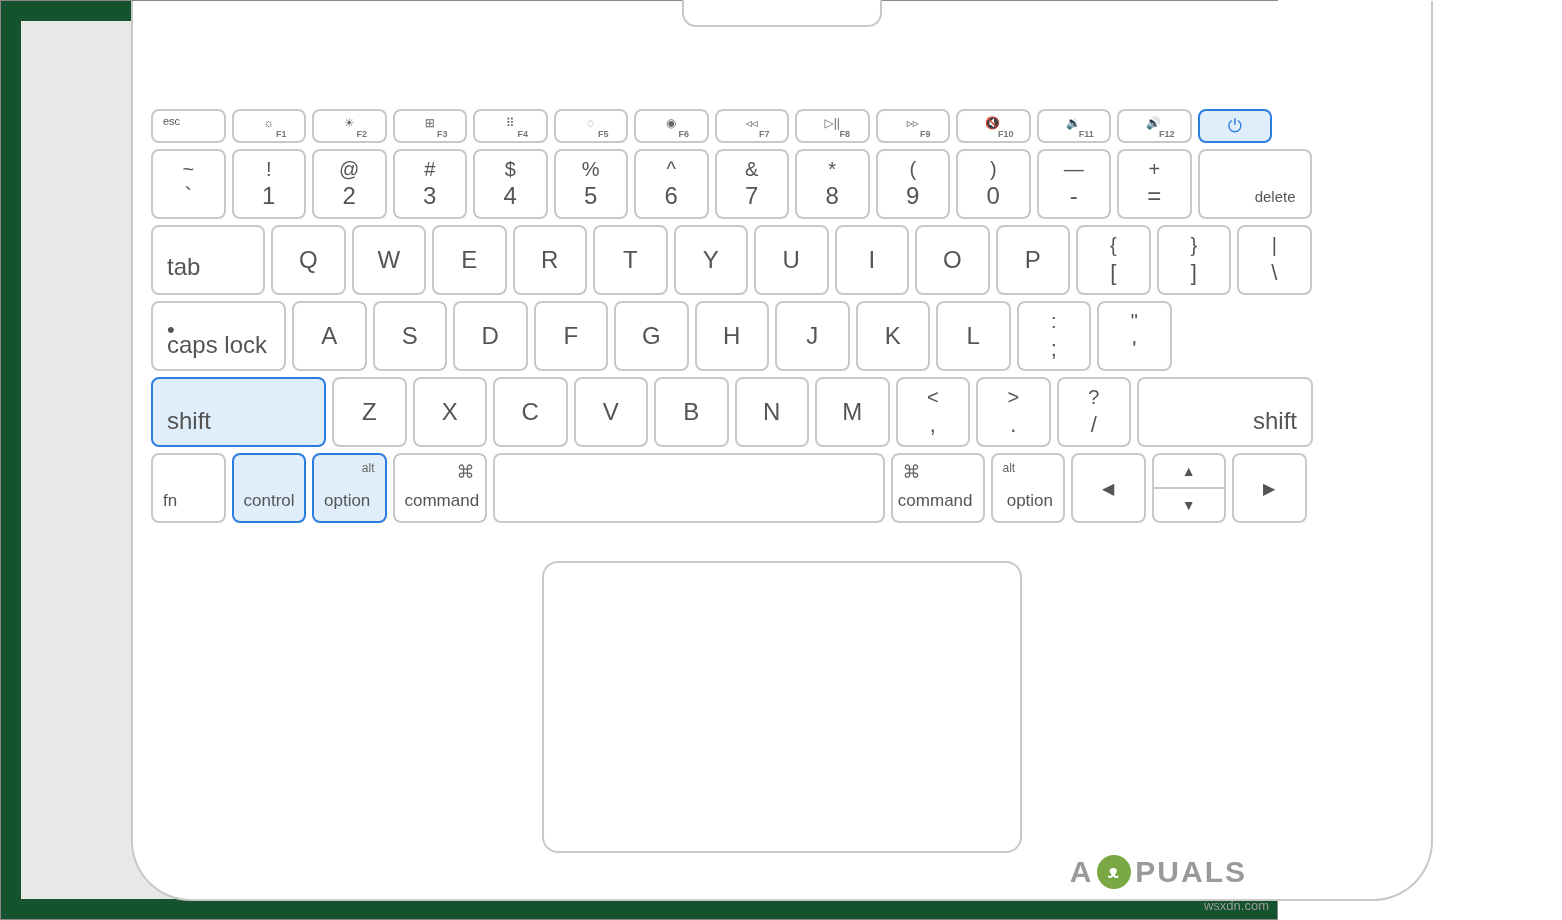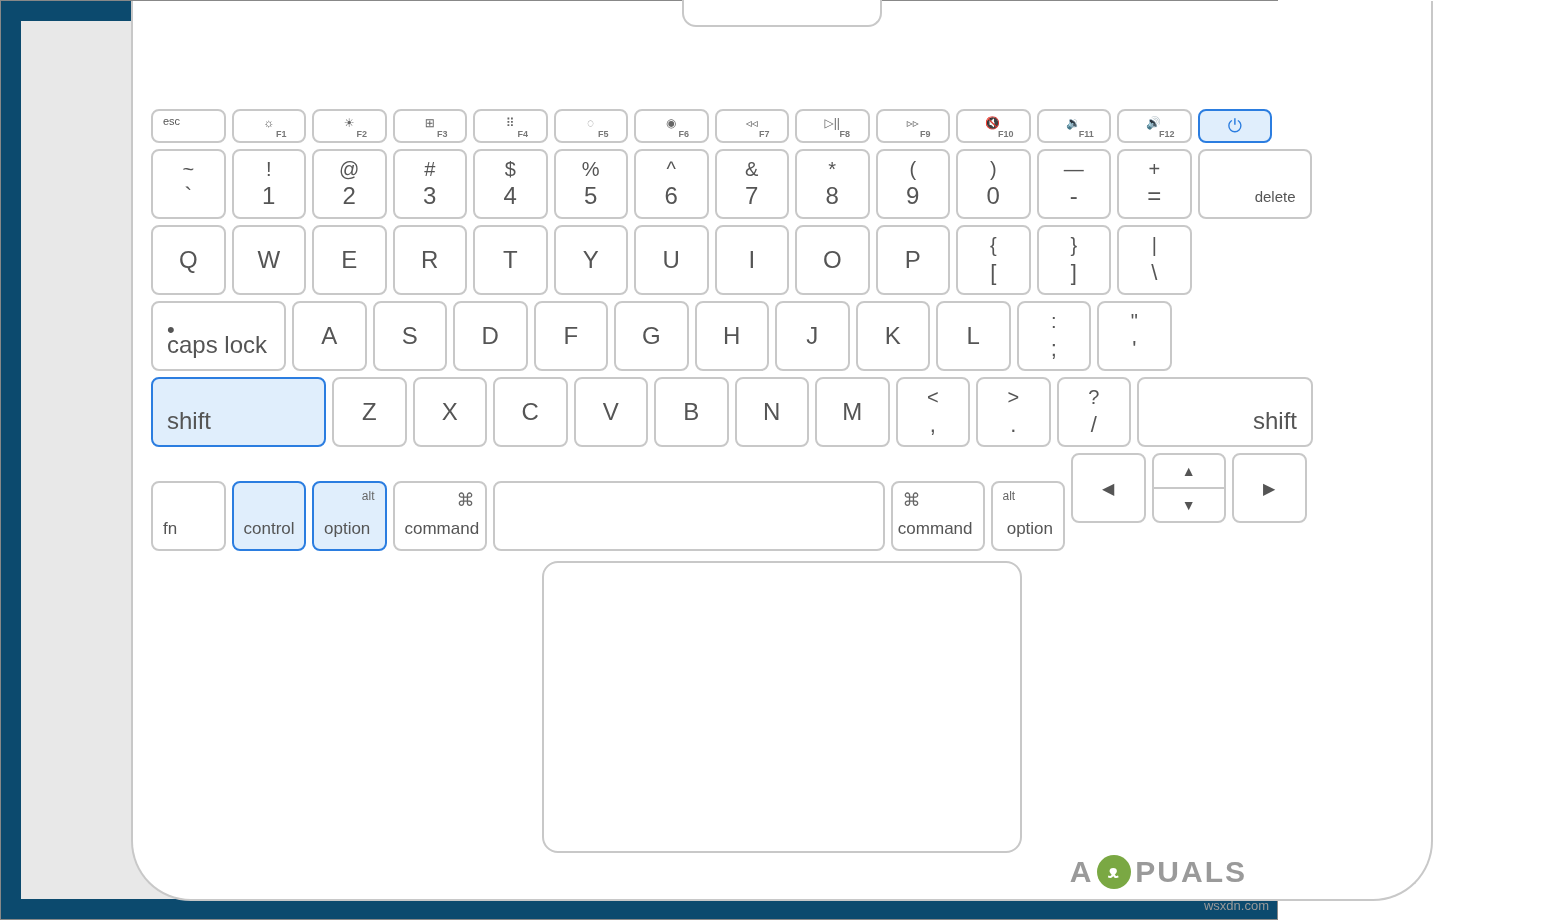--- a/index.html
+++ b/index.html
@@ -12,21 +12,21 @@
     height: 920px;
     position: relative;
   }
   .outer-frame {
     position: absolute;
     top: 0;
     left: 0;
     width: 1278px;
     height: 920px;
     border: 1px solid #888;
-    background: #0c4a6e;
+    background: #14532d;
   }
   .page-bg {
     position: absolute;
     top: 20px;
     left: 20px;
     right: 20px;
     bottom: 20px;
     background: #e8e8e8;
   }
   .laptop {
@@ -104,21 +104,21 @@
   .tab-key { width: 114px !important; align-items: flex-start; justify-content: flex-end; padding: 0 0 12px 14px; font-size: 18px; color: #555; }
   .caps-key { width: 135px !important; align-items: flex-start; justify-content: flex-end; padding: 0 0 10px 14px; font-size: 17px; color: #555; position: relative; }
   .caps-dot { position: absolute; top: 14px; left: 14px; font-size: 22px; color: #555; }
   .enter-key { width: 134px !important; align-items: flex-end; justify-content: flex-end; padding: 0 14px 10px 0; font-size: 18px; color: #555; }
   .enter-top { position: absolute; top: 12px; right: 14px; font-size: 15px; color: #666; }
   .shift-l { width: 175px !important; align-items: flex-start; justify-content: flex-end; padding: 0 0 10px 14px; font-size: 18px; }
   .shift-r { width: 176px !important; align-items: flex-end; justify-content: flex-end; padding: 0 14px 10px 0; font-size: 18px; color: #555; }
   .home-row .dual .top, .qwerty-row .dual .top, .zxc-row .dual .top { font-size: 20px; line-height: 20px; color: #555; }
   .home-row .dual .bot, .qwerty-row .dual .bot, .zxc-row .dual .bot { font-size: 22px; line-height: 24px; color: #555; margin-top: 6px; }
   .bottom-row { display: flex; gap: 6px; }
-  .bottom-row .key { height: 70px; font-size: 17px; color: #555; margin-top: 28px; }
+  .bottom-row .key { height: 70px; font-size: 17px; color: #555; }
   .mod-key { width: 74.5px; align-items: flex-start; justify-content: flex-end; padding: 0 0 10px 10px; }
   .mod-key.right-align { align-items: flex-end; padding: 0 10px 10px 0; }
   .mod-key .small-top { position: absolute; top: 6px; right: 10px; font-size: 12px; color: #666; }
   .mod-key .small-top-icon { position: absolute; top: 6px; right: 10px; font-size: 18px; color: #666; }
   .mod-key.right-align .small-top-icon { right: auto; left: 10px; }
   .cmd-key { width: 94px; }
   .space-key { width: 392px; }
   .arrow-cluster { display: flex; gap: 6px; }
   .arrow-side { width: 74.5px; height: 70px; border: 2px solid #c8c8c8; border-radius: 8px; display: flex; align-items: center; justify-content: center; font-size: 16px; color: #555; }
   .arrow-mid { width: 74.5px; height: 70px; display: flex; flex-direction: column; gap: 0; }
@@ -282,20 +282,21 @@
             <span class="bot">-</span>
           </div>
         <div class="key">
             <span class="top">+</span>
             <span class="bot">=</span>
           </div>
         <div class="key delete-key">delete</div>
       </div>
 
       <div class="row qwerty-row">
+        <div class="key tab-key">tab</div>
         <div class="key">Q</div>
         <div class="key">W</div>
         <div class="key">E</div>
         <div class="key">R</div>
         <div class="key">T</div>
         <div class="key">Y</div>
         <div class="key">U</div>
         <div class="key">I</div>
         <div class="key">O</div>
         <div class="key">P</div>

